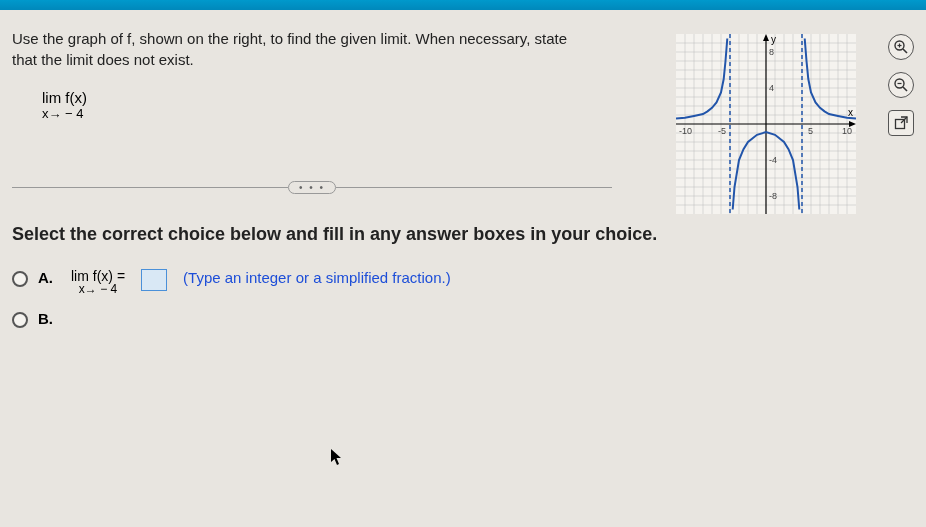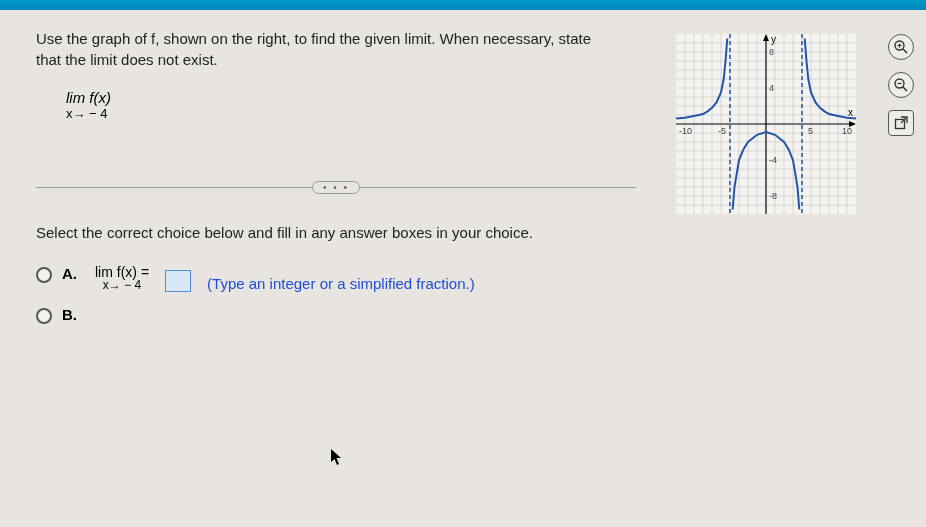--- a/index.html
+++ b/index.html
@@ -11,21 +11,21 @@
     position: relative;
     overflow: hidden;
   }
   .top-bar {
     height: 10px;
     background: linear-gradient(to bottom, #0099cc, #0088bb);
   }
   .content {
     background: #e8e5e0;
     height: 517px;
-    padding: 18px 36px;
+    padding: 18px 12px;
     position: relative;
   }
   .question-area {
     display: flex;
     gap: 20px;
   }
   .question-text {
     flex: 1;
     max-width: 580px;
   }
@@ -33,21 +33,21 @@
     font-size: 15px;
     color: #222;
     line-height: 1.4;
     margin-bottom: 20px;
   }
   .limit-expr {
     margin-left: 30px;
     font-size: 15px;
     line-height: 1.1;
   }
-  .limit-top { display: block; font-style: italic; }
+  .limit-top { display: block; }
   .limit-bottom { display: block; font-size: 13px; }
   .graph-container {
     position: absolute;
     right: 70px;
     top: 24px;
   }
   .graph {
     width: 180px;
     height: 180px;
     background: #f5f3ef;
@@ -91,23 +91,24 @@
     border: 1px solid #999;
     border-radius: 10px;
     padding: 0px 10px;
     font-size: 10px;
     letter-spacing: 2px;
     color: #666;
     background: #e8e5e0;
     cursor: pointer;
   }
   .select-instruction {
-    font-size: 15px;
+    font-size: 18px;
     color: #222;
     margin-bottom: 24px;
+    font-weight: bold;
   }
   .choice {
     display: flex;
     align-items: flex-start;
     gap: 10px;
     margin-bottom: 14px;
     font-size: 15px;
   }
   .radio {
     width: 16px;
@@ -118,21 +119,21 @@
     flex-shrink: 0;
     cursor: pointer;
     background: #f5f3ef;
   }
   .choice-label {
     font-weight: bold;
     margin-right: 8px;
   }
   .choice-content {
     display: flex;
-    align-items: flex-end;
+    align-items: flex-start;
     gap: 16px;
   }
   .inline-limit {
     display: inline-block;
     vertical-align: middle;
     line-height: 1.05;
     font-size: 14px;
   }
   .inline-limit .t { display:block; text-align:center;}
   .inline-limit .b { display:block; font-size:12px; text-align:center;}

